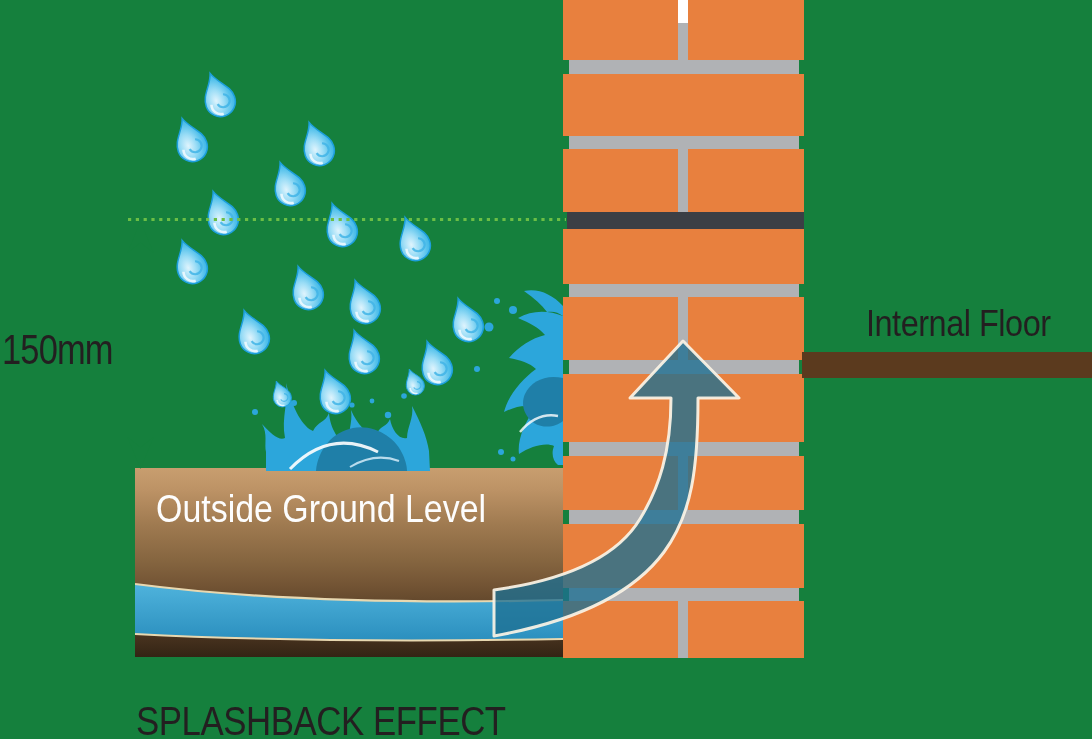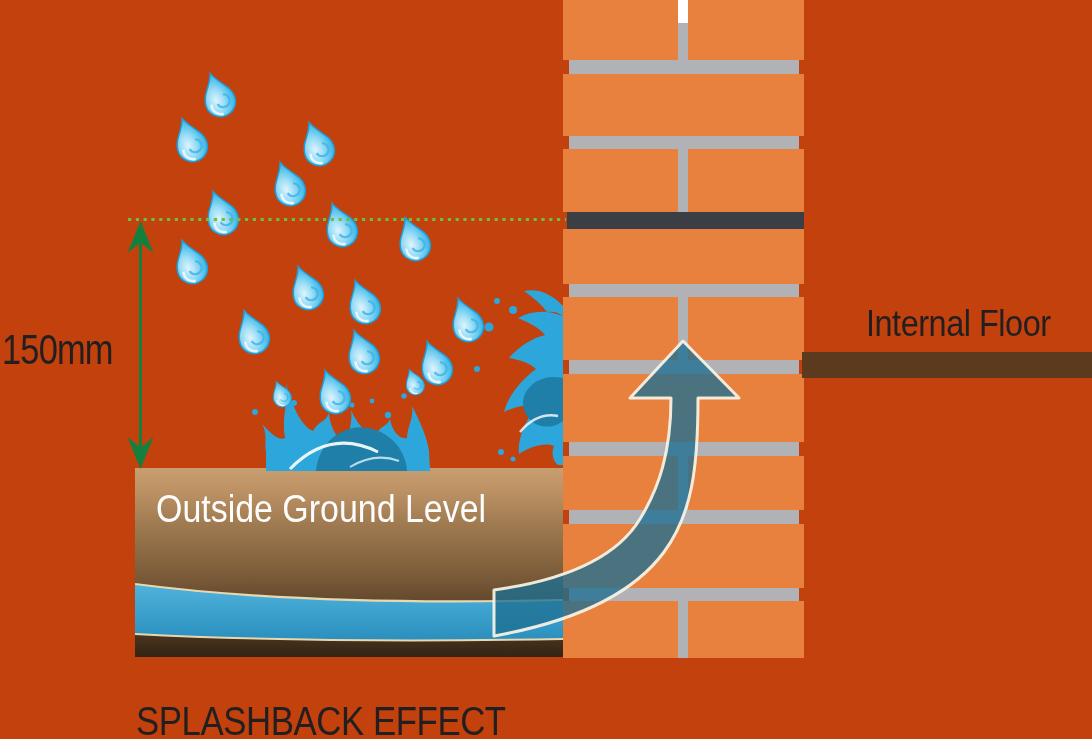--- a/index.html
+++ b/index.html
@@ -1,17 +1,17 @@
 <!DOCTYPE html>
 <html><head>
 <meta charset="utf-8">
 <style>
   html,body{margin:0;padding:0;background:#ffffff;}
   #scene{
-    position:relative;width:1092px;height:739px;background:#c2410c;
+    position:relative;width:1092px;height:739px;background:#15803d;
     overflow:hidden;font-family:"Liberation Sans", sans-serif;
     -webkit-user-select:none;user-select:none;
   }
   #wall{position:absolute;left:563px;top:0;width:241px;height:663px;z-index:1;}
   .brick{position:absolute;background:#E8803E;}
   .mortar{position:absolute;background:#B0B2B5;}
   .dpc{position:absolute;background:#3B3F45;}
   #floor-bar{position:absolute;left:802px;top:352px;width:290px;height:26px;background:#5B3A1E;z-index:1;}
   #ground{
     position:absolute;left:135px;top:468px;width:428px;height:189px;z-index:1;

